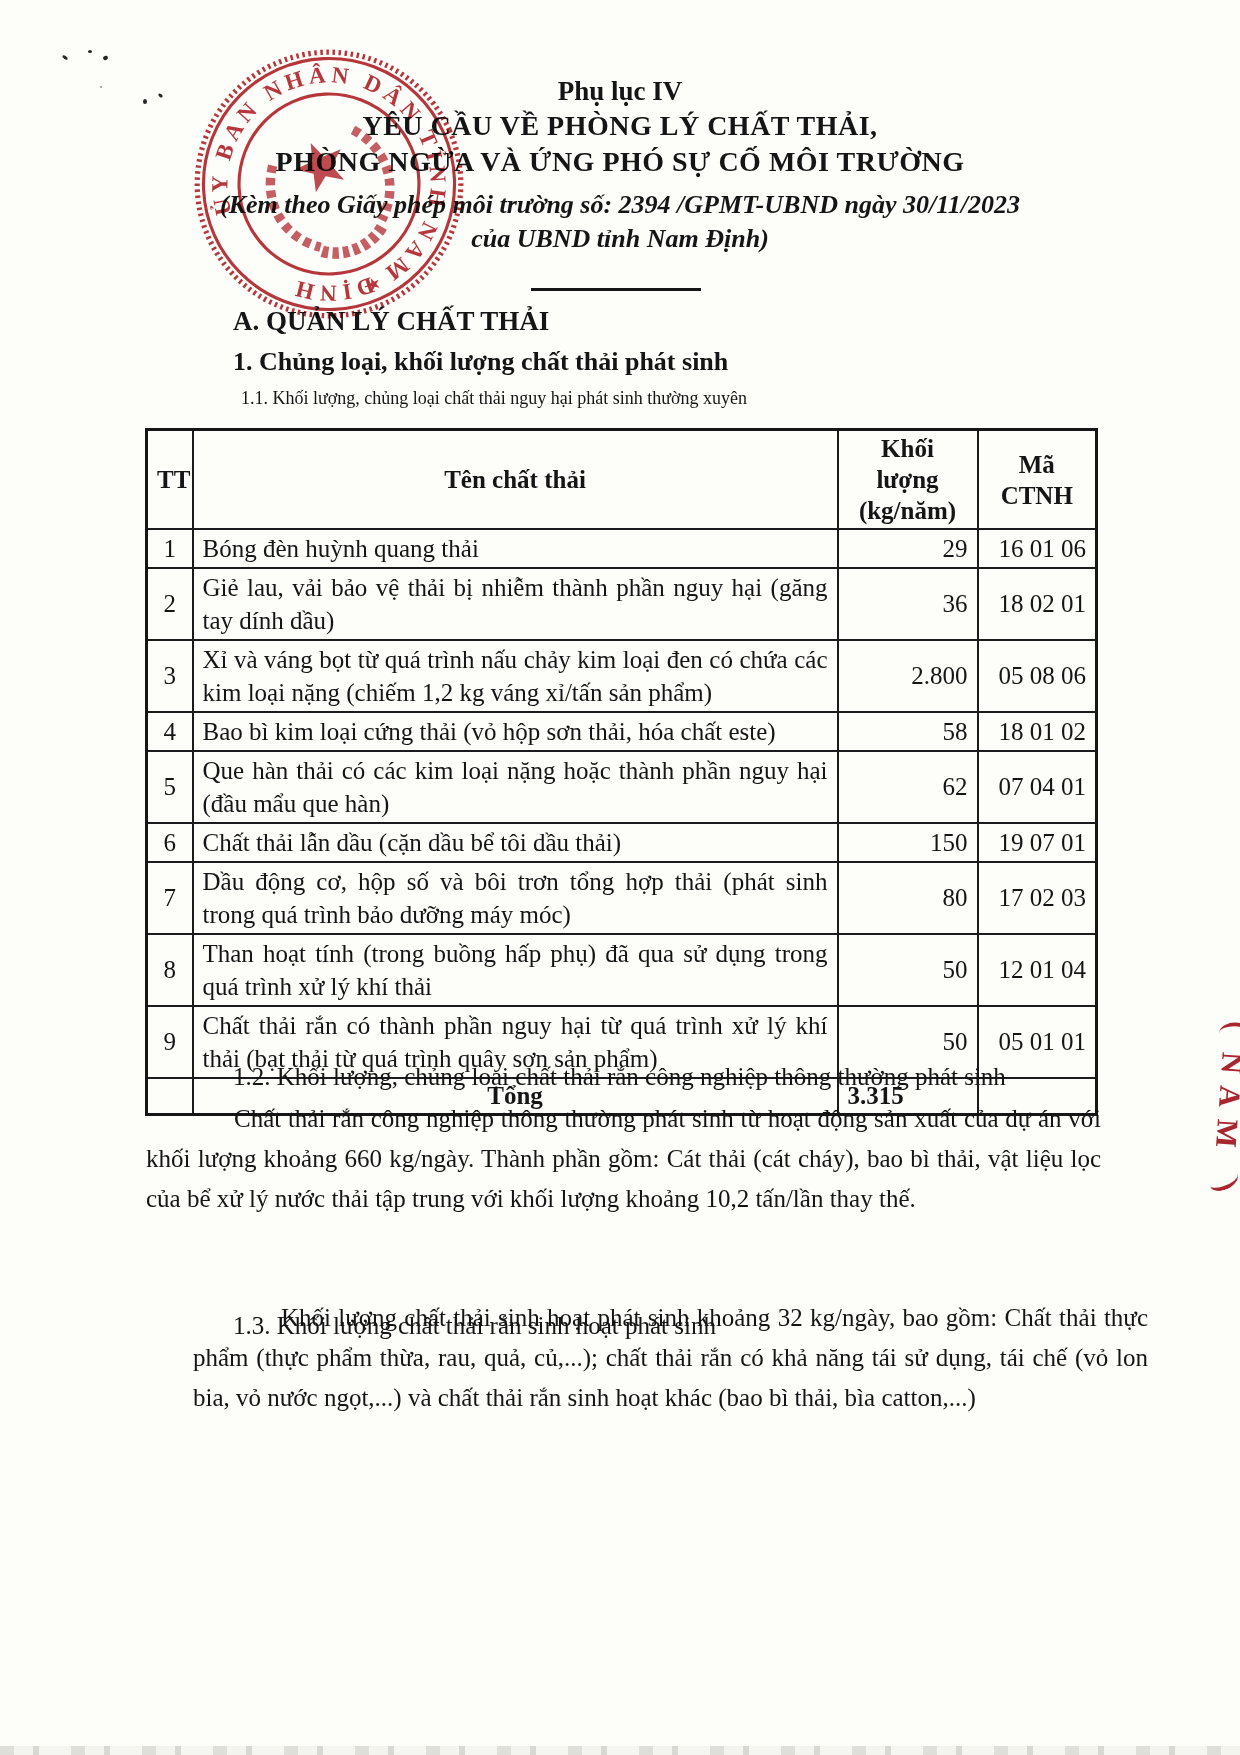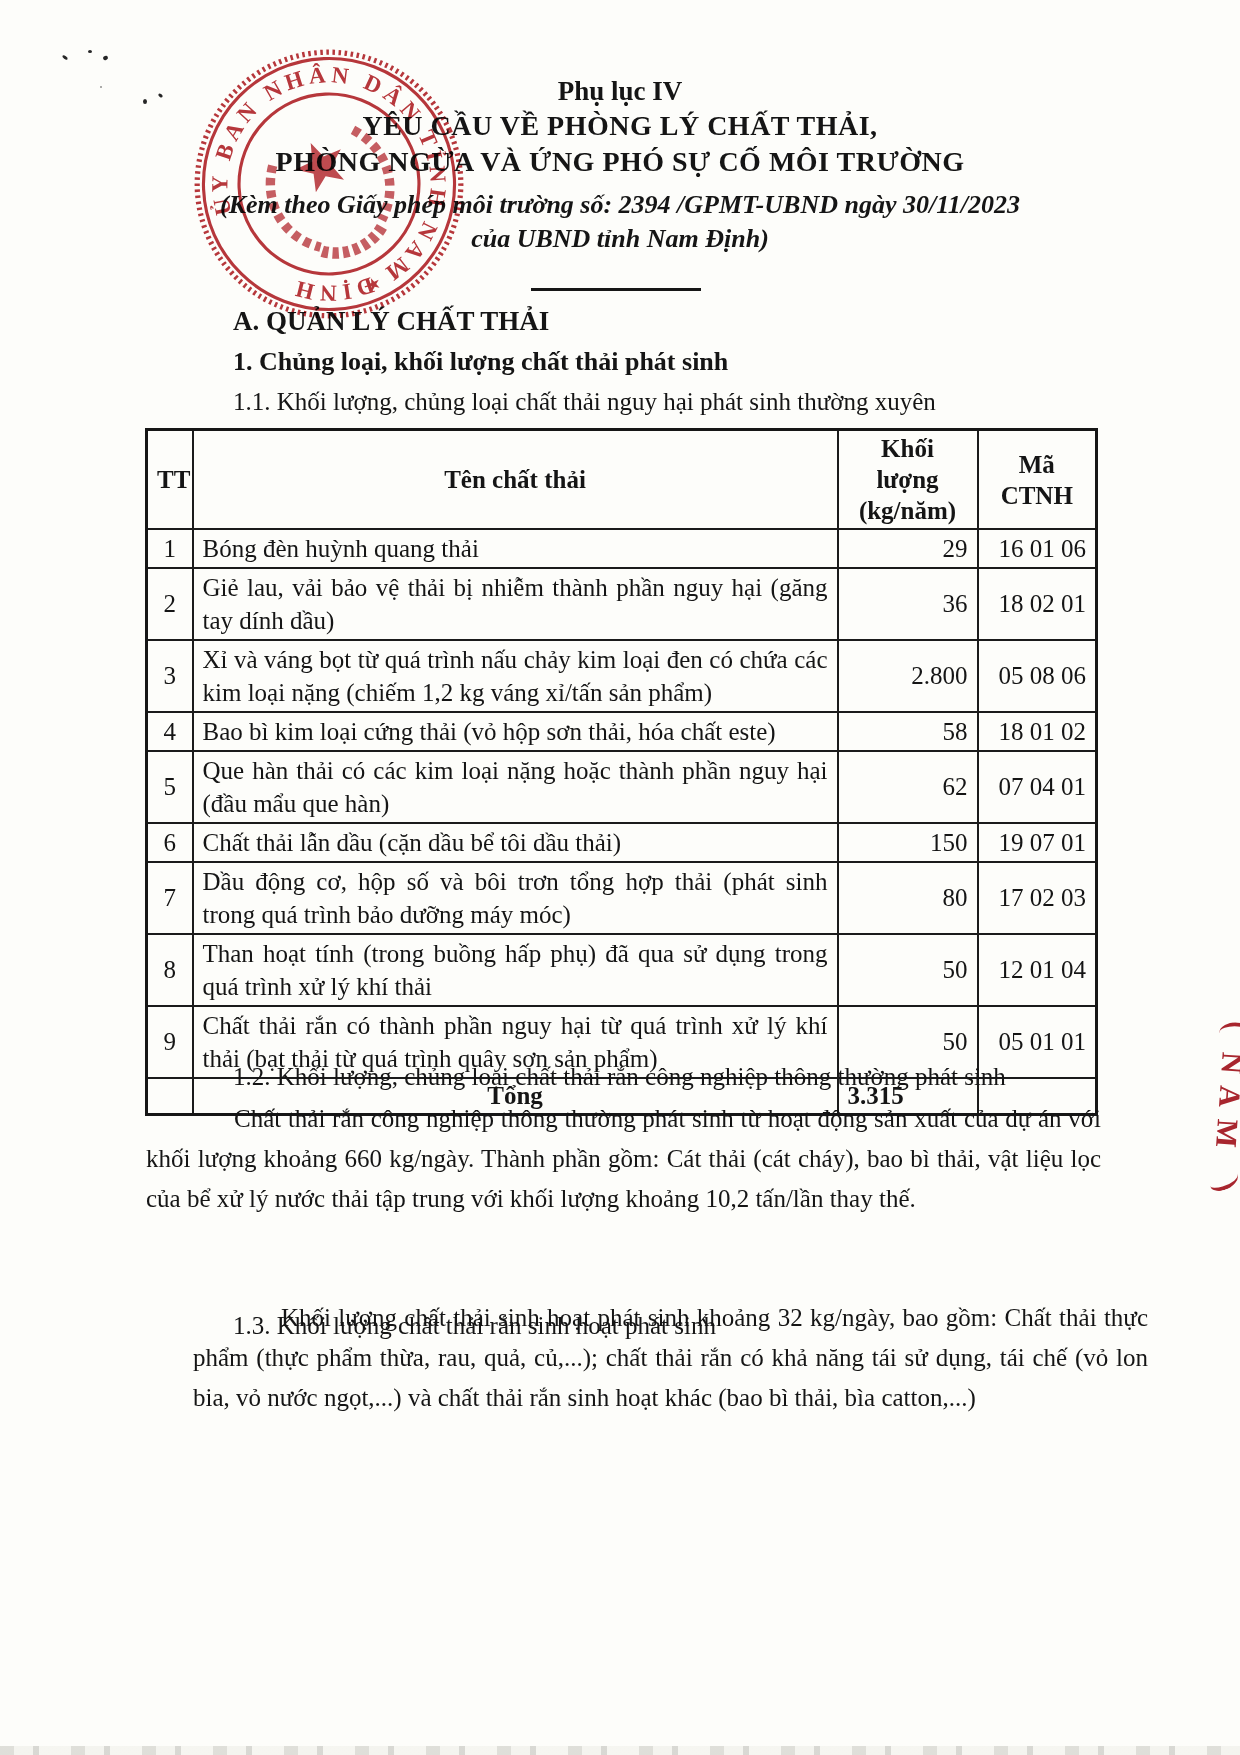--- a/index.html
+++ b/index.html
@@ -11,21 +11,21 @@
   
   .header{position:absolute;left:140px;top:74px;width:960px;text-align:center;z-index:2;}
   .appendix{font-weight:bold;font-size:27px;line-height:34px;}
   .title{font-weight:bold;font-size:28px;line-height:36px;letter-spacing:.5px;}
   .subtitle{font-weight:bold;font-style:italic;font-size:26px;line-height:34px;margin-top:8px;}
   .subtitle2{font-weight:bold;font-style:italic;font-size:26px;line-height:34px;}
   .head-rule{position:absolute;left:531px;top:288px;width:170px;height:3px;background:#161616;z-index:2;}
   
   .h-a{position:absolute;left:233px;top:306px;font-weight:bold;font-size:27px;z-index:2;}
   .h-1{position:absolute;left:233px;top:347px;font-weight:bold;font-size:26px;z-index:2;}
-  .h-11{position:absolute;left:233px;top:388px;font-size:25px;z-index:2;text-align:center;}
+  .h-11{position:absolute;left:241px;top:388px;font-size:18px;z-index:2;text-align:center;}
   .h-12{position:absolute;left:233px;top:1063px;font-size:25px;z-index:2;}
   .p-12{position:absolute;left:146px;top:1099px;width:955px;font-size:25px;line-height:40px;
         text-align:justify;text-indent:88px;z-index:2;}
   .h-13{position:absolute;left:233px;top:1312px;font-size:25px;z-index:2;}
   .p-13{position:absolute;left:146px;top:1298px;width:955px;font-size:25px;line-height:40px;
         text-align:justify;text-indent:88px;z-index:2;margin-left:47px;}
   
   .waste-table{position:absolute;left:145px;top:428px;width:950px;border-collapse:collapse;
         z-index:2;font-size:25px;table-layout:fixed;}
   .waste-table td,.waste-table th{border:2px solid #1b1b1b;padding:2px 9px;vertical-align:middle;}

